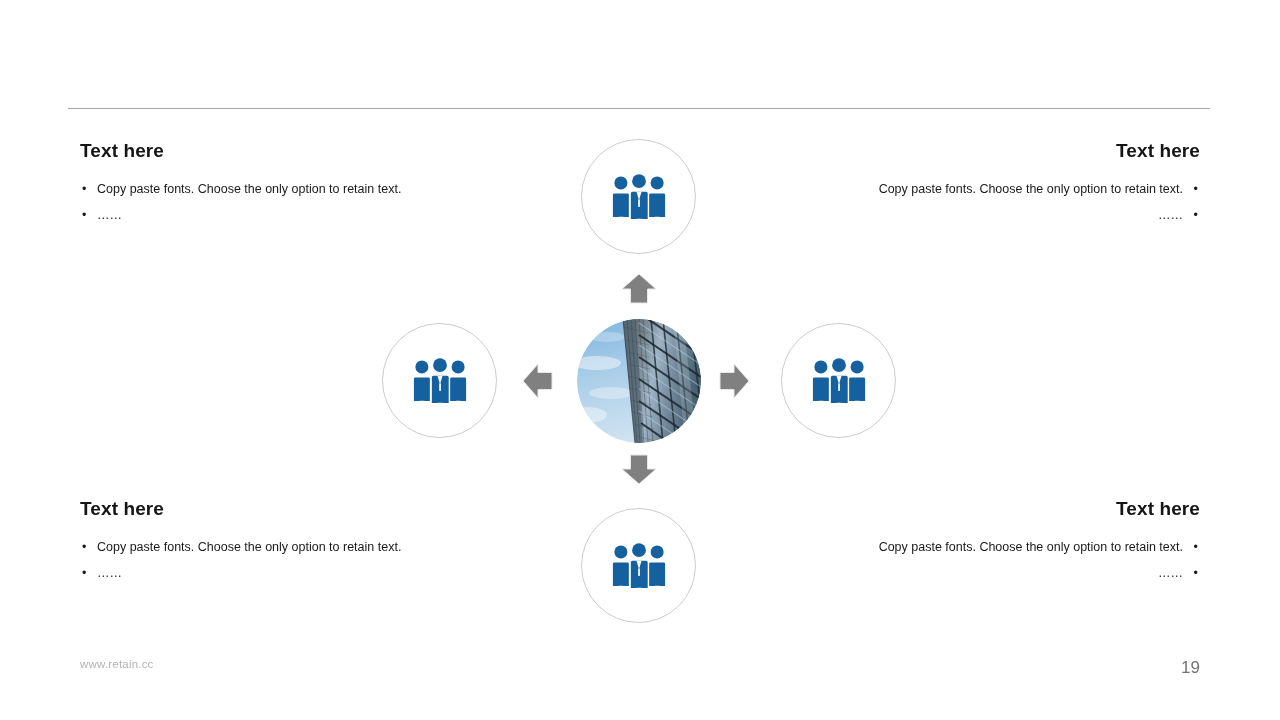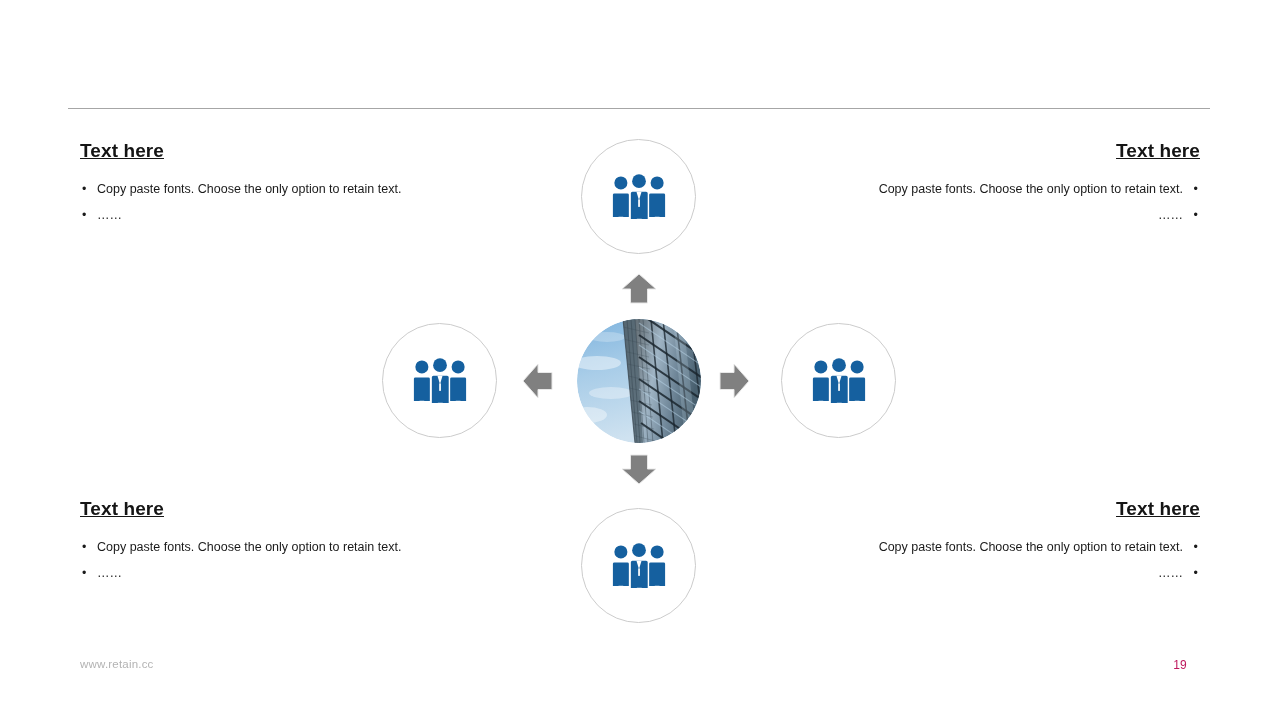--- a/index.html
+++ b/index.html
@@ -35,21 +35,20 @@
     position: absolute;
     width: 380px;
   }
   .tb-title {
     font-size: 19px;
     font-weight: bold;
     color: #151515;
     letter-spacing: 0.1px;
     line-height: 22px;
     margin: 0;
-    text-decoration: underline;
   }
   .tb-list {
     margin: 0;
     padding: 0;
     list-style: none;
   }
   .tb-li {
     position: relative;
     font-size: 12.5px;
     color: #1a1a1a;
@@ -130,23 +129,23 @@
     top: 658px;
     font-size: 11.5px;
     color: #b3b3b3;
     letter-spacing: 0.2px;
   }
   .footer-page {
     position: absolute;
     left: 1160px;
     top: 658px;
     width: 40px;
-    text-align: center;
-    font-size: 12px;
-    color: #be185d;
+    text-align: right;
+    font-size: 17px;
+    color: #737373;
   }
 </style>
 </head>
 <body>
 
 <div id="slide">
 
   <div class="divider"></div>
 
   <div class="textblock tb-topleft align-left">

